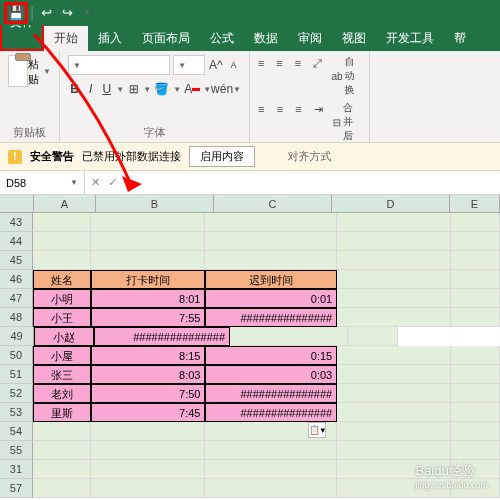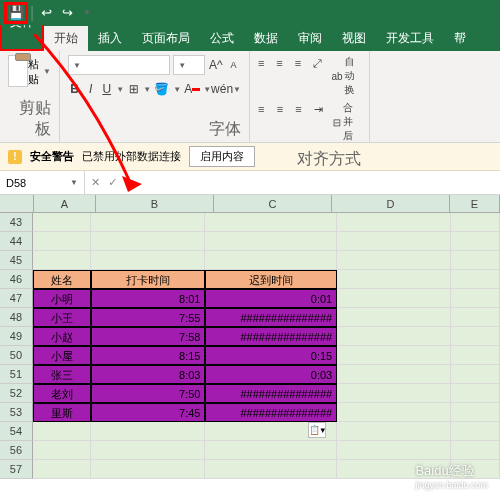--- a/index.html
+++ b/index.html
@@ -7,21 +7,21 @@
 .titlebar{background:#217346;height:25px;display:flex;align-items:center;padding:0 4px;position:relative}
 .save-box{border:3px solid #ff0000;padding:2px;display:flex;align-items:center;justify-content:center;width:24px;height:22px}
 .qat-icon{color:#fff;font-size:13px;margin:0 5px;cursor:pointer}
 .qat-sep{color:#5a9178;margin:0 2px}
 .menubar{background:#217346;height:26px;display:flex;align-items:flex-end}
 .menu-item{color:#fff;padding:4px 10px;font-size:12px;cursor:pointer}
 .menu-item.active{background:#f3f2f1;color:#404040}
 .file-menu{border:2px solid #ff0000;padding:18px 8px}
 .ribbon{background:#f3f2f1;height:92px;border-bottom:1px solid #d4d4d4;display:flex}
 .rgroup{border-right:1px solid #d4d4d4;padding:4px 8px 2px;display:flex;flex-direction:column;justify-content:space-between}
-.rgroup-label{text-align:right;font-size:16px;color:#666;padding-top:2px}
+.rgroup-label{text-align:center;font-size:11px;color:#666;padding-top:2px}
 .clipboard{width:60px}
 .paste-btn{display:flex;flex-direction:row;align-items:center;cursor:pointer}
 .paste-icon{width:28px;height:32px;background:#fff;border:1px solid #ccc;position:relative}
 .paste-icon::before{content:"";position:absolute;top:-3px;left:6px;width:14px;height:6px;background:#c49a6c;border:1px solid #888;border-radius:2px}
 .paste-label{font-size:11px;margin-top:2px}
 .dd{font-size:8px;color:#666}
 .font-group{width:190px}
 .font-row{display:flex;align-items:center;gap:3px;margin-bottom:4px}
 .font-box{border:1px solid #ccc;background:#fff;height:20px;font-size:11px;display:flex;align-items:center;padding:0 4px}
 .fb{width:16px;height:20px;display:flex;align-items:center;justify-content:center;font-size:12px;cursor:pointer;color:#444}
@@ -40,21 +40,21 @@
 .grid{position:relative}
 .colheads{display:flex;background:#d8e8dc;border-bottom:1px solid #aaa;height:18px}
 .rh-corner{width:34px;border-right:1px solid #aaa;background:#d8e8dc}
 .ch{border-right:1px solid #aaa;text-align:center;font-size:11px;color:#444;line-height:18px}
 .chA{width:62px}.chB{width:118px}.chC{width:118px}.chD{width:118px}.chE{width:50px}
 .row{display:flex;height:19px}
 .rh{width:34px;background:#d8e8dc;border-right:1px solid #aaa;border-bottom:1px solid #ccc;text-align:center;font-size:11px;color:#444;line-height:19px}
 .cell{border-right:1px solid #d9d9d9;border-bottom:1px solid #d9d9d9;font-size:11px;line-height:19px;padding:0 3px;overflow:hidden;white-space:nowrap;background:#e2efda}
 .cA{width:60px}.cB{width:118px}.cC{width:136px}.cD{width:118px}.cE{width:50px}
 .thead{background:#f4b084;border:1px solid #000;text-align:center;font-weight:normal}
-.tcell{background:#a21caf;border:1px solid #000;text-align:center}
+.tcell{background:#f9a8d4;border:1px solid #000;text-align:center}
 .tright{text-align:right;padding-right:4px}
 .arrow{position:absolute;top:34px;left:30px;pointer-events:none}
 .arrow-line{stroke:#ff0000;stroke-width:3;fill:none}
 .watermark{position:absolute;right:12px;bottom:10px;color:#fff;opacity:.8;font-size:13px;text-shadow:0 0 3px rgba(0,0,0,.6)}
 .watermark small{display:block;font-size:9px;text-align:left}
 .paste-opt{position:absolute;right:10px;width:18px;height:16px;border:1px solid #bbb;background:#fff;font-size:9px;display:flex;align-items:center;justify-content:center}
 </style>
 </head>
 <body>
 
@@ -215,21 +215,20 @@
         <div class="rh">48</div>
         <div class="cell cA tcell">小王</div>
         <div class="cell cB tcell tright">7:55</div>
         <div class="cell cC tcell tright">###############</div>
         <div class="cell cD"></div>
         <div class="cell cE"></div>
       </div>
       <div class="row">
         <div class="rh">49</div>
         <div class="cell cA tcell">小赵</div>
-        <div class="cell cB tcell tright">7:58</div>
         <div class="cell cC tcell tright">###############</div>
         <div class="cell cD"></div>
         <div class="cell cE"></div>
       </div>
       <div class="row">
         <div class="rh">50</div>
         <div class="cell cA tcell">小屋</div>
         <div class="cell cB tcell tright">8:15</div>
         <div class="cell cC tcell tright">0:15</div>
         <div class="cell cD"></div>
@@ -263,21 +262,29 @@
         <div class="rh">54</div>
         <div class="cell cA"></div>
         <div class="cell cB"></div>
         <div class="cell cC" style="position:relative">
           <div class="paste-opt">📋▾</div>
         </div>
         <div class="cell cD"></div>
         <div class="cell cE"></div>
       </div>
       <div class="row">
-        <div class="rh">56</div>
+        <div class="rh">55</div>
+        <div class="cell cA"></div>
+        <div class="cell cB"></div>
+        <div class="cell cC" style="position:relative"></div>
+        <div class="cell cD"></div>
+        <div class="cell cE"></div>
+      </div>
+      <div class="row">
+        <div class="rh">31</div>
         <div class="cell cA"></div>
         <div class="cell cB"></div>
         <div class="cell cC" style="position:relative"></div>
         <div class="cell cD"></div>
         <div class="cell cE"></div>
       </div>
       <div class="row">
         <div class="rh">57</div>
         <div class="cell cA"></div>
         <div class="cell cB"></div>

